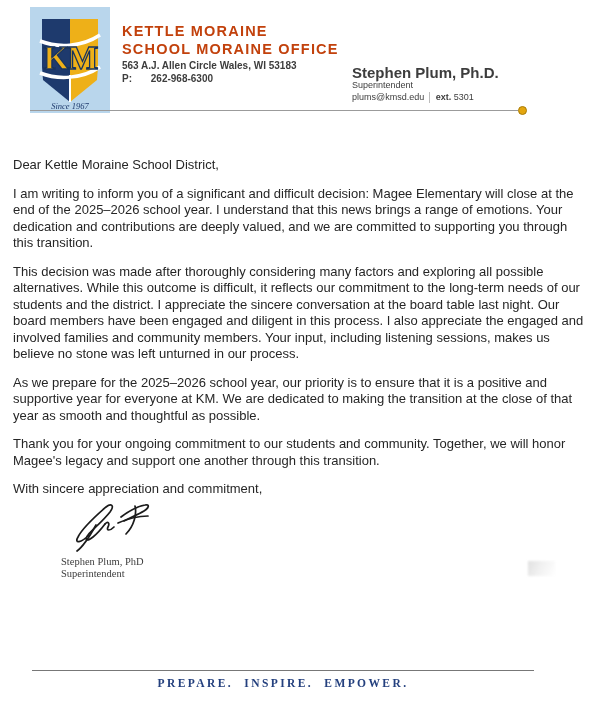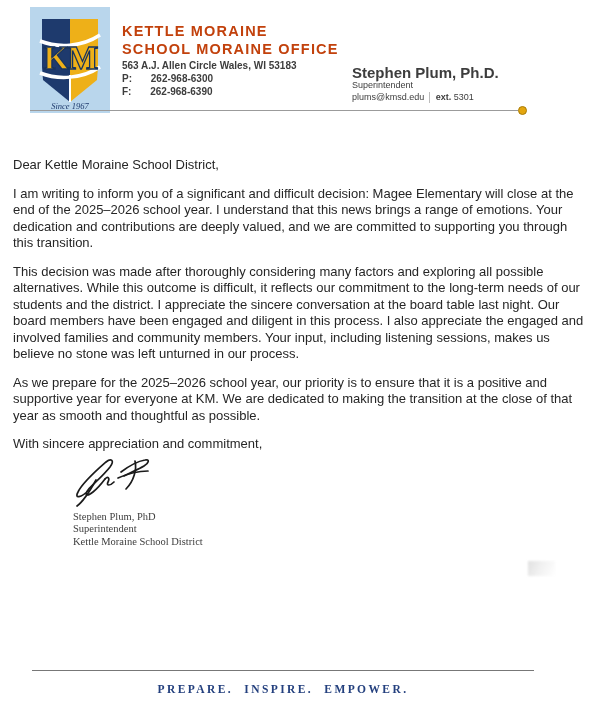--- a/index.html
+++ b/index.html
@@ -35,33 +35,33 @@
   }
   
   .letter-body{
     position:absolute;left:13px;top:157px;width:584px;
     color:#262626;font-size:13px;line-height:16.5px;
   }
   .letter-body p{margin:0 6px 12px 0;}
   .closing{margin-bottom:2px !important;}
   .sig-svg{display:block;margin:3px 0 0 52px;}
   .sig-block{
-    margin-left:60px;margin-top:3px;
+    margin-left:48px;margin-top:3px;
     font-family:"Liberation Serif",serif;font-size:10.5px;line-height:12.8px;color:#3d3d3d;
   }
   .smudge{
     position:absolute;left:528px;top:561px;width:27px;height:15px;
     background:linear-gradient(115deg,#c9c9c9 0%,#e6e6e6 45%,#ffffff 100%);
     opacity:.55;filter:blur(1px);
   }
   
   .footer{position:absolute;left:32px;top:670px;width:502px;}
   .footer-rule{border-top:1.5px solid #777777;height:0;}
   .motto{
-    margin-top:12px;text-align:center;
+    margin-top:6px;text-align:center;
     font-family:"Liberation Serif",serif;font-weight:700;font-size:11.5px;
     letter-spacing:2.4px;word-spacing:6px;color:#24407e;
   }
 </style>
 </head>
 <body>
 
 <div class="page">
 
   <div>
@@ -85,60 +85,59 @@
     </div>
 
     <div class="org-title">
       <div>KETTLE MORAINE</div>
       <div>SCHOOL MORAINE OFFICE</div>
     </div>
 
     <div class="addr-block">
       <div>563 A.J. Allen Circle Wales, WI 53183</div>
       <div><span>P:</span> <span class="val">262-968-6300</span></div>
-      <div><span>F:</span> <span class="val">262-968-6390</span></div>
     </div>
 
     <div class="contact-block">
       <div class="contact-name">Stephen Plum, Ph.D.</div>
       <div>Superintendent</div>
       <div><span>plums@kmsd.edu</span><span class="contact-sep">│</span><span class="ext-label">ext.</span> <span>5301</span></div>
     </div>
 
     <div class="head-rule">
       <span class="head-dot"></span>
     </div>
   </div>
 
   <div class="letter-body">
     <p>Dear Kettle Moraine School District,</p>
 
     <div>
         <p>I am writing to inform you of a significant and difficult decision: Magee Elementary will close at the end of the 2025–2026 school year. I understand that this news brings a range of emotions. Your dedication and contributions are deeply valued, and we are committed to supporting you through this transition.</p>
         <p>This decision was made after thoroughly considering many factors and exploring all possible alternatives. While this outcome is difficult, it reflects our commitment to the long-term needs of our students and the district. I appreciate the sincere conversation at the board table last night. Our board members have been engaged and diligent in this process. I also appreciate the engaged and involved families and community members. Your input, including listening sessions, makes us believe no stone was left unturned in our process.</p>
         <p>As we prepare for the 2025–2026 school year, our priority is to ensure that it is a positive and supportive year for everyone at KM. We are dedicated to making the transition at the close of that year as smooth and thoughtful as possible.</p>
+        <p>Thank you for your ongoing commitment to our students and community. Together, we will honor Magee's legacy and support one another through this transition.</p>
       </div>
 
     <p class="closing">With sincere appreciation and commitment,</p>
 
     <svg class="sig-svg" width="88" height="52" viewBox="0 0 88 52">
       <g stroke="#1b1b1b" stroke-width="1.7" fill="none" stroke-linecap="round">
         <path d="M 24,34 C 16,42 9,43 13,36 C 18,26 33,13 41,6 C 46,2 50,4 45,11 C 38,20 28,28 23,34 C 19,39 22,41 28,36 C 33,32 37,27 40,23"></path>
         <path d="M 31,24 C 26,33 19,45 12,50"></path>
         <path d="M 40,23 C 43,20 45,22 43,26 C 41,30 45,30 49,26"></path>
         <path d="M 56,16 C 64,10 74,5 80,4 C 85,3 84,7 79,10 C 72,14 64,17 59,20"></path>
         <path d="M 70,5 C 72,13 69,25 61,33"></path>
         <path d="M 53,22 C 62,18 74,15 83,15"></path>
       </g>
     </svg>
 
     <div class="sig-block">
       <div>Stephen Plum, PhD</div>
       <div>Superintendent</div>
-      <div>Kettle Moraine School District</div>
     </div>
   </div>
 
   <div class="smudge"></div>
 
   <div class="footer">
     <div class="footer-rule"></div>
     <div class="motto">PREPARE. INSPIRE. EMPOWER.</div>
   </div>
 

